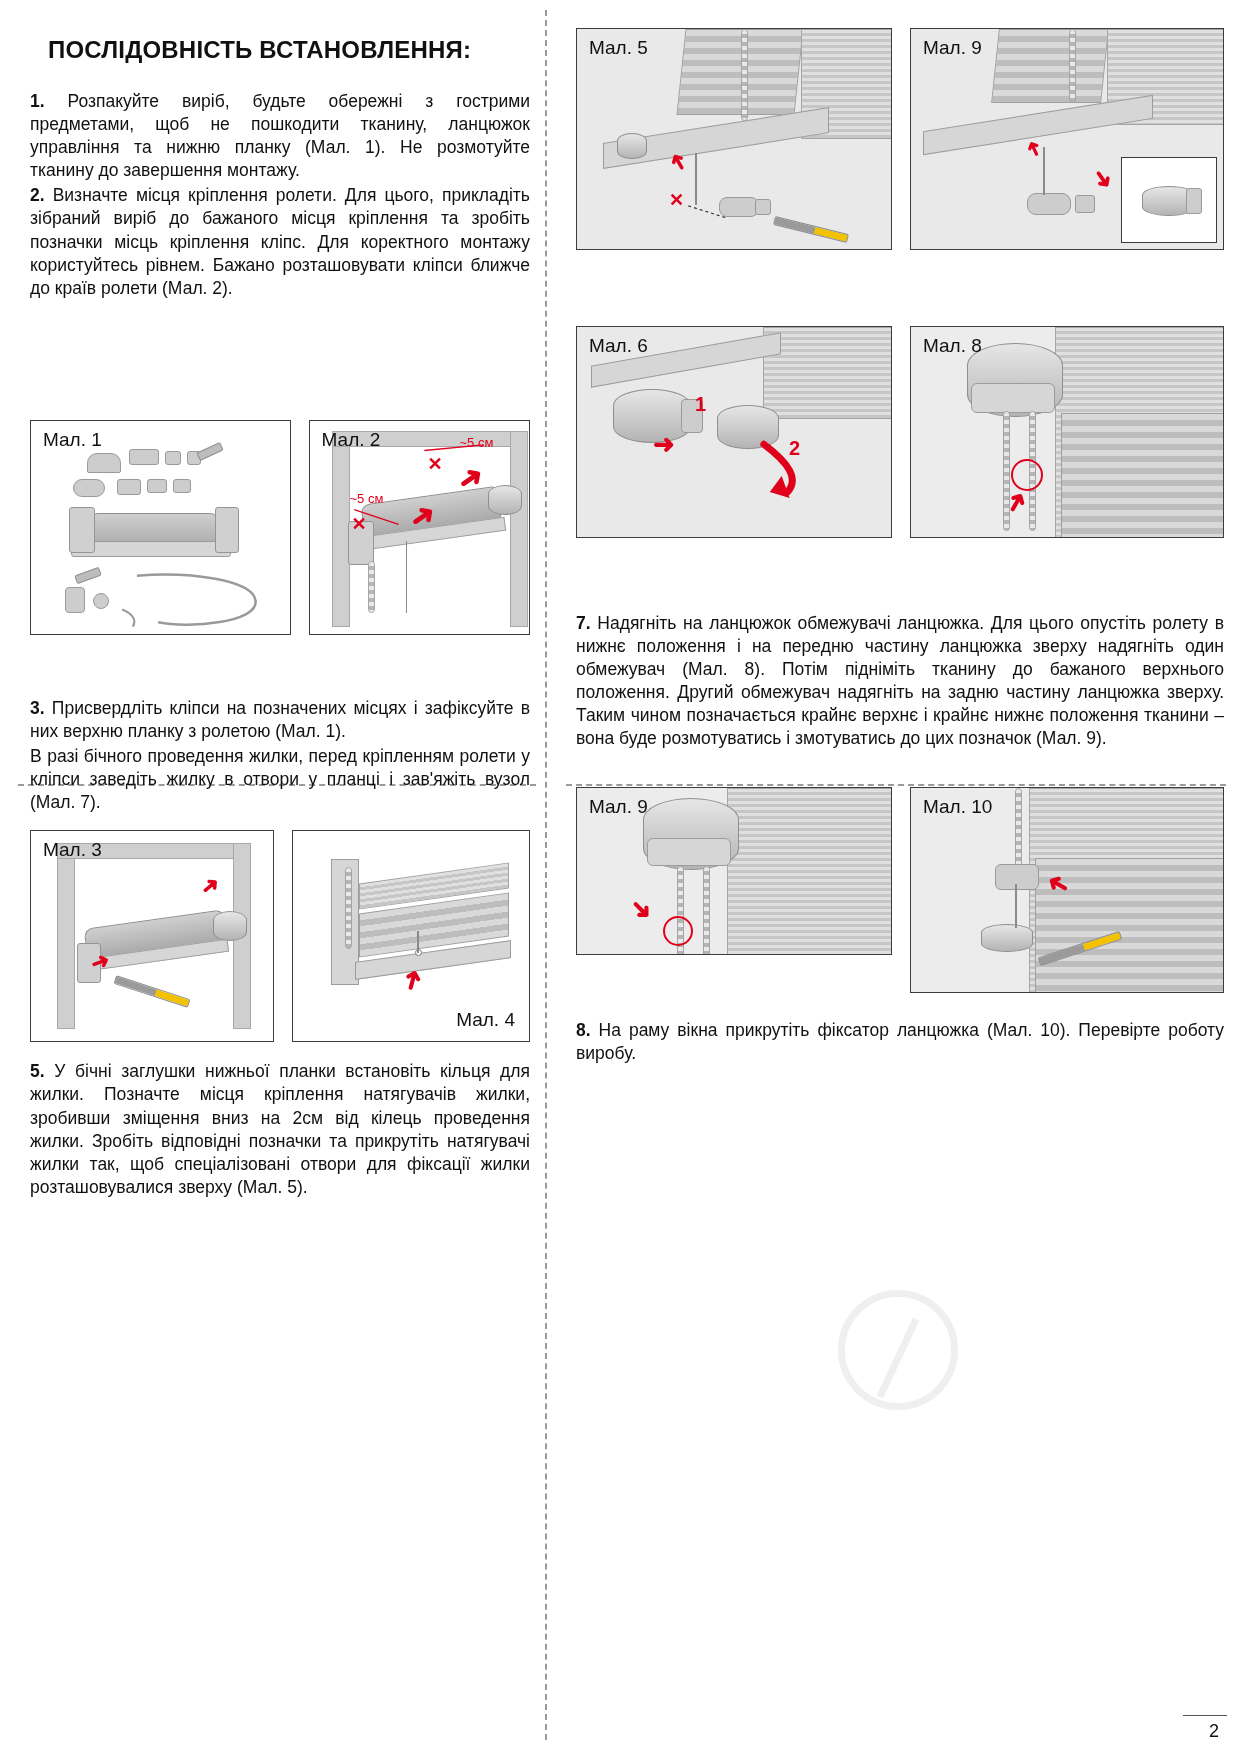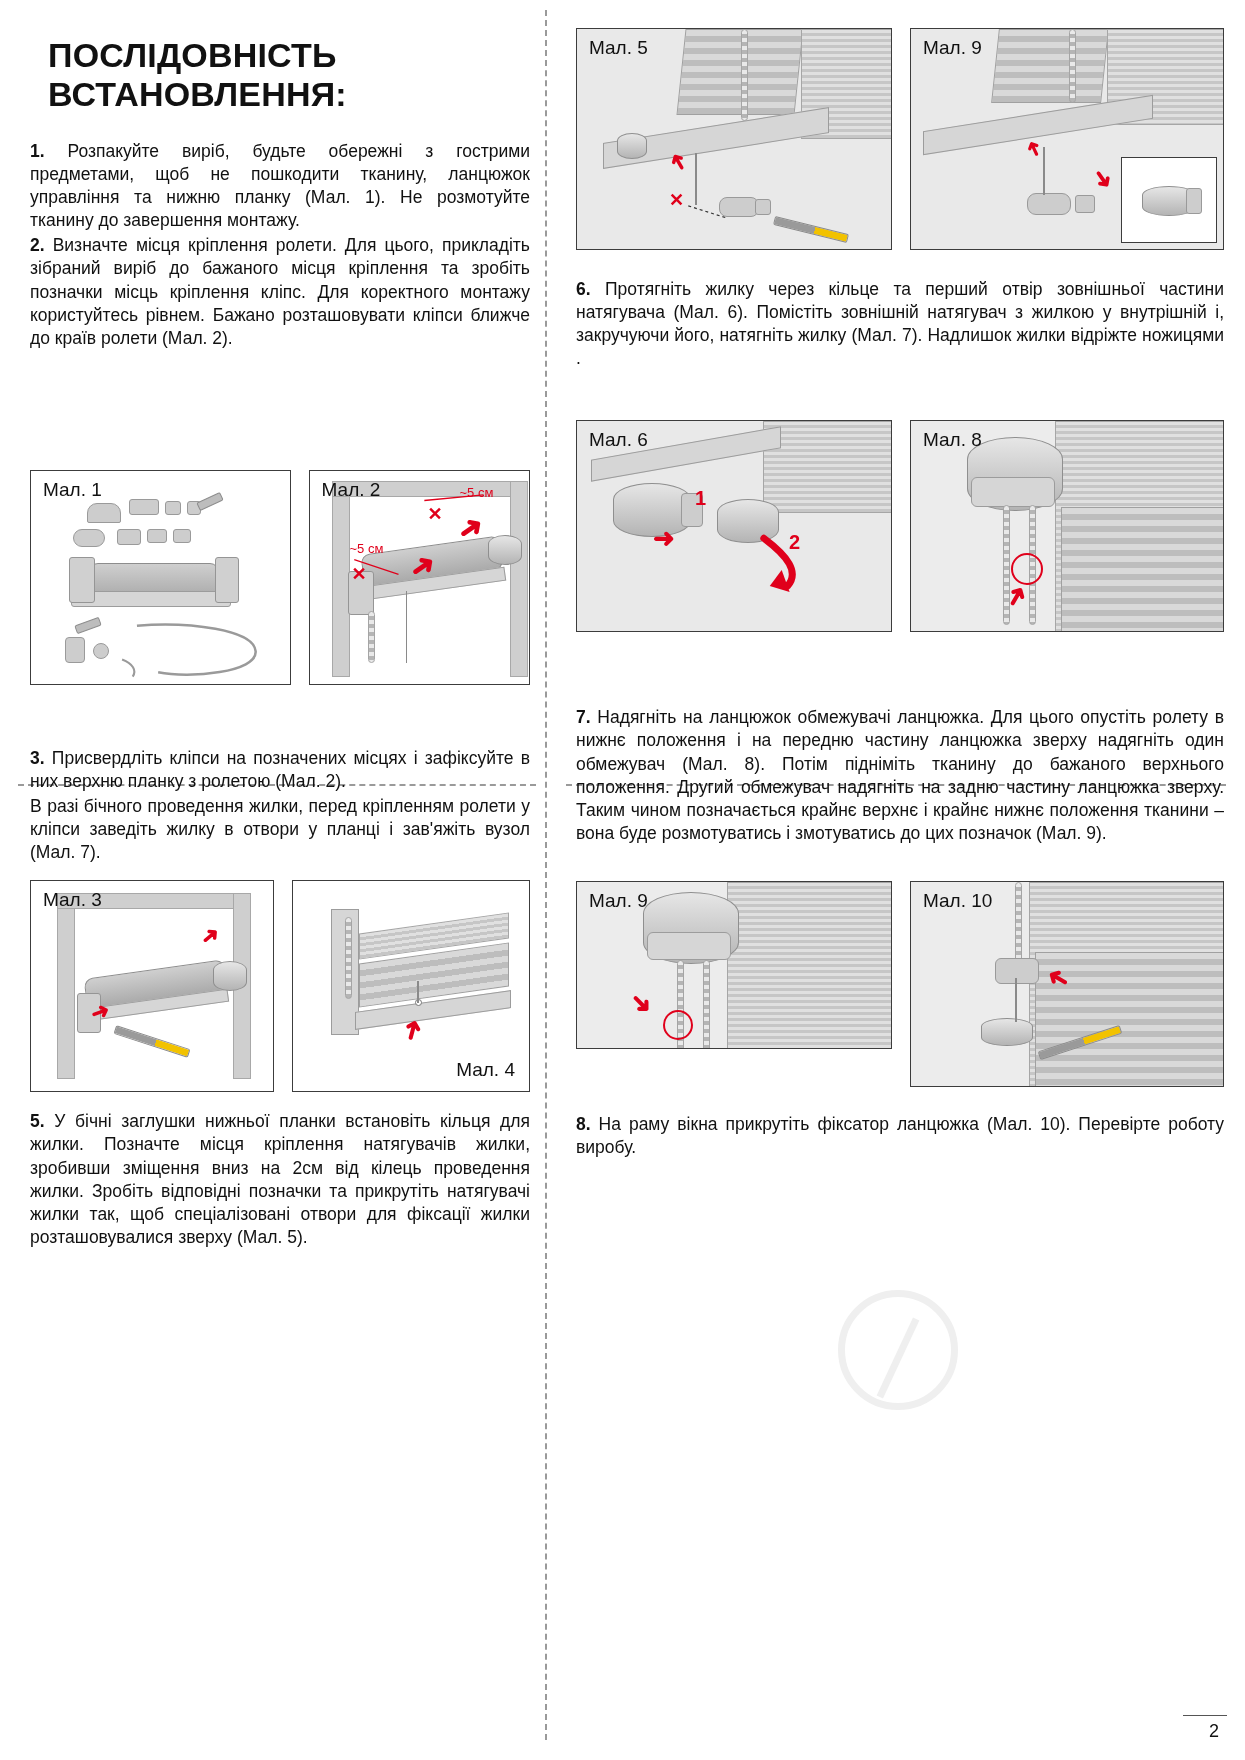--- a/index.html
+++ b/index.html
@@ -41,21 +41,21 @@
     position: absolute;
     left: 30px; top: 28px;
     width: 500px;
   }
   .col-right {
     position: absolute;
     left: 576px; top: 28px;
     width: 648px;
   }
   h1.title {
-    font-size: 34px;
+    font-size: 24px;
     font-weight: bold;
     letter-spacing: 0.2px;
     margin: 8px 0 26px 18px;
     color: #111;
   }
   p.body {
     font-size: 17.5px;
     line-height: 1.32;
     text-align: justify;
     margin: 0 0 2px 0;
@@ -211,21 +211,21 @@
             <path d="M48 96 L96 112" stroke="#e0001b" stroke-width="1.4" fill="none"></path>
           </svg>
         </div>
       </div>
     </div>
 
     <div style="height:62px"></div>
 
     <p class="body">
       <b>3.</b>
-      <span>Присвердліть кліпси на позначених місцях і зафіксуйте в них верхню планку з ролетою (Мал. 2).</span>
+      <span>Присвердліть кліпси на позначених місцях і зафіксуйте в них верхню планку з ролетою (Мал. 1).</span>
     </p>
     <p class="body">
       <span>В разі бічного проведення  жилки, перед кріпленням ролети у кліпси заведіть жилку в отвори у планці і зав'яжіть вузол (Мал. 7).</span>
     </p>
 
     <div style="height:14px"></div>
 
     <div class="figrow">
       <div class="fig" style="width:244px;height:212px">
         <div class="cap tl">Мал. 3</div>
@@ -307,24 +307,20 @@
           <div style="position:absolute;right:6px;bottom:6px;width:96px;height:86px;border:1.5px solid #3c3c3c;background:#fff">
             <div class="cyl" style="left:20px;top:28px;width:54px;height:30px"></div>
             <div class="smallpart" style="left:64px;top:30px;width:16px;height:26px;border-radius:3px"></div>
           </div>
         </div>
       </div>
     </div>
 
     <div style="height:28px"></div>
 
-    <p class="body">
-      <b>6.</b>
-      <span>Протягніть жилку через кільце та перший отвір зовнішньої частини натягувача (Мал. 6). Помістіть зовнішній натягувач з жилкою у внутрішній і, закручуючи його, натягніть жилку (Мал. 7). Надлишок жилки відріжте ножицями .</span>
-    </p>
 
     <div style="height:48px"></div>
 
     <div class="figrow">
       <div class="fig" style="width:316px;height:212px">
         <div class="cap tl">Мал. 6</div>
         <div class="ill">
           <div class="wall" style="left:0;top:0;width:316px;height:212px;background:#e9e9e9"></div>
           <div class="fabric-fine" style="left:186px;top:0;width:130px;height:92px"></div>
           <div class="plate" style="left:14px;top:22px;width:190px;height:22px;transform:skewY(-10deg)"></div>

